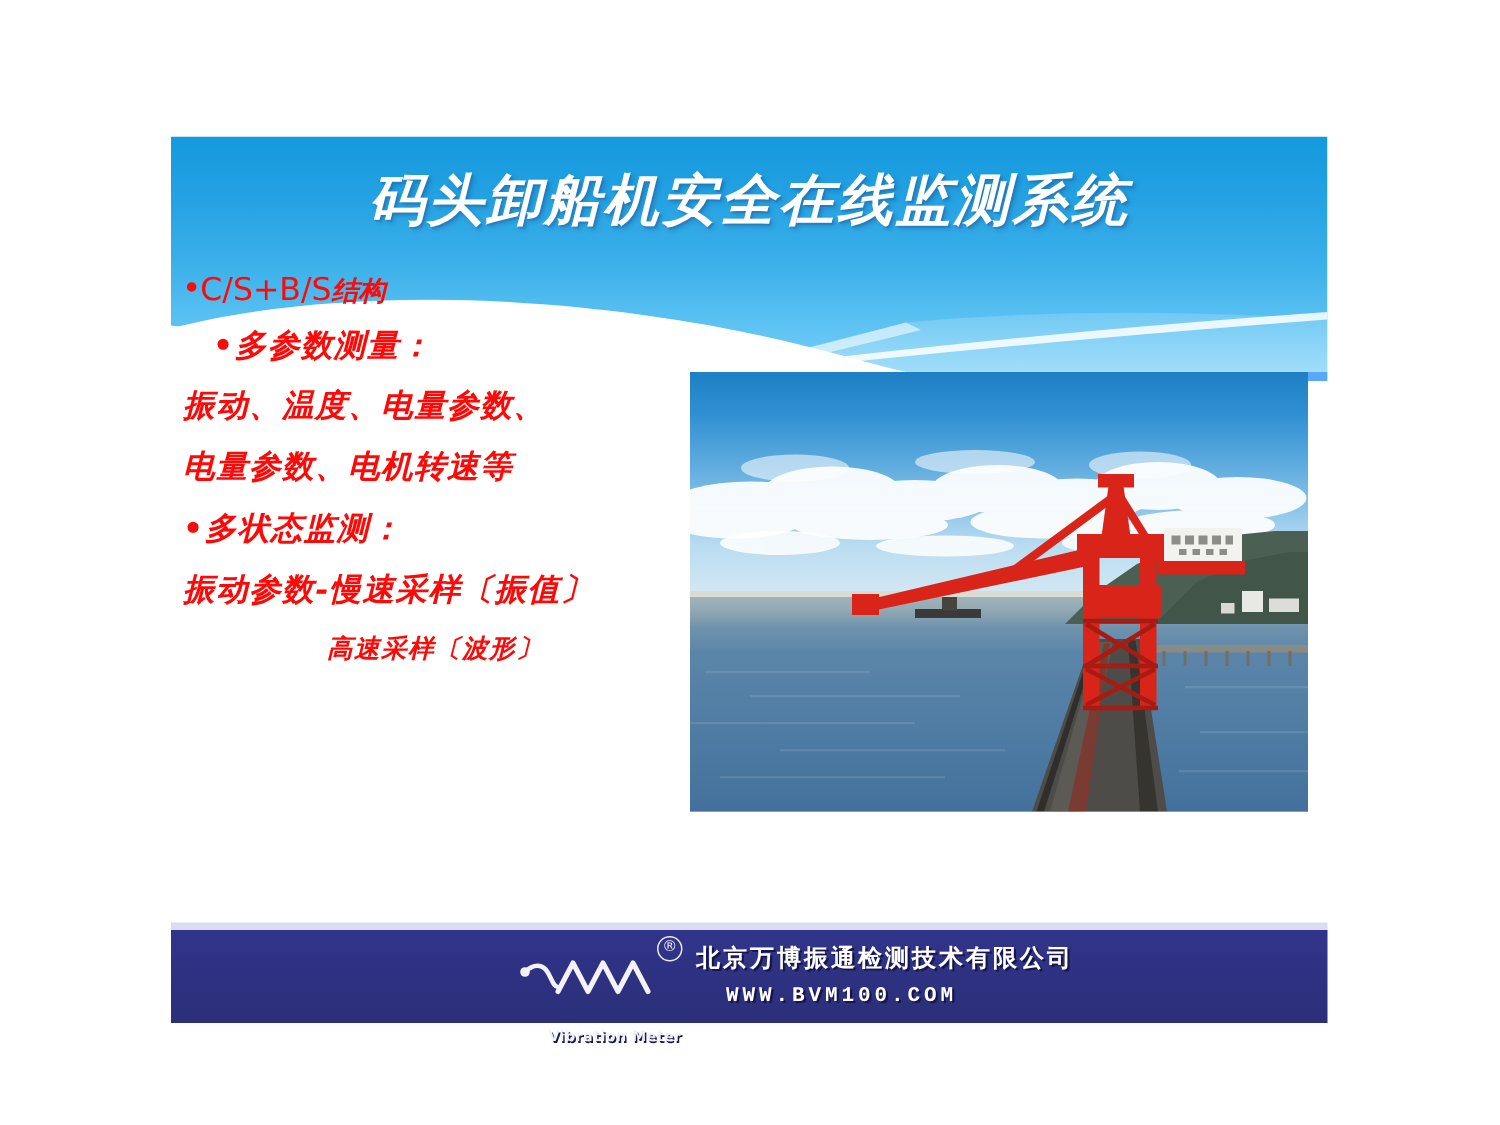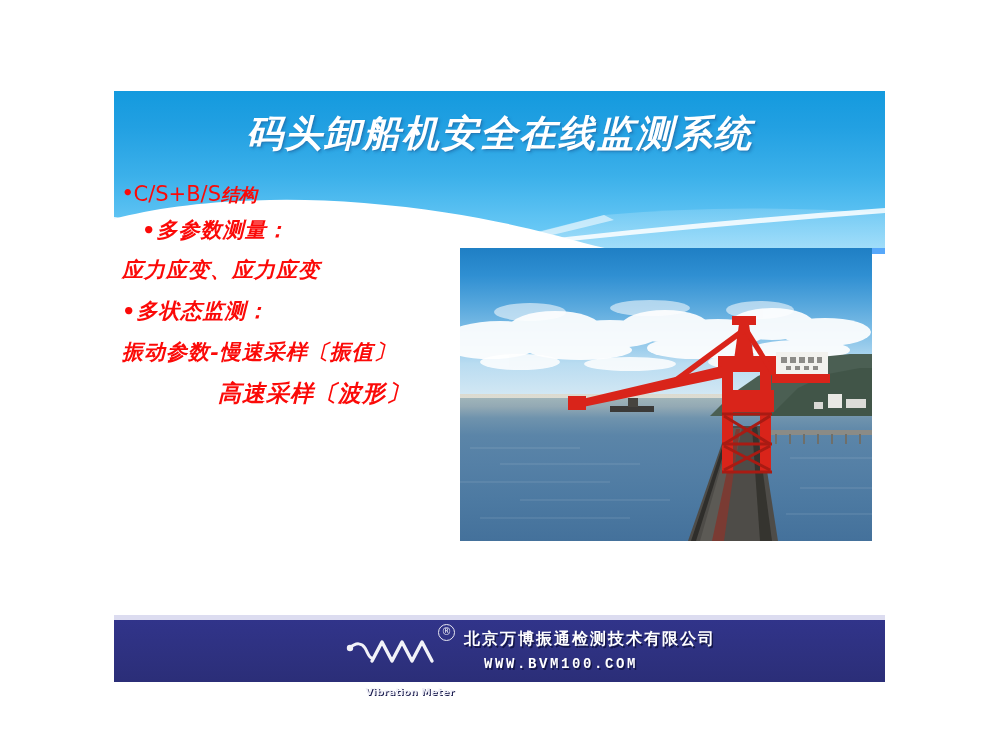--- a/index.html
+++ b/index.html
@@ -111,21 +111,21 @@
   .l-cs .bul { font-size: 18px; vertical-align: 2px; }
   .l-cs .cn {
     font-family: "DejaVu Serif", "Liberation Serif", serif;
     font-weight: bold;
     font-style: italic;
     font-size: 18px;
     margin-top: 24px;
   }
   .l-b   { font-size: 21px; height: 38px; line-height: 30px; margin-left: 20px; }
   .l-n   { font-size: 21px; height: 41px; line-height: 33px; }
-  .l-ind { font-size: 23px; height: 41px; line-height: 33px; padding-left: 96px; }
+  .l-ind { font-size: 17px; height: 41px; line-height: 33px; padding-left: 96px; }
   .bul { font-weight: bold; }
 
   .l-ch { letter-spacing: 1px; }
 
   
   .photo-frame {
     position: absolute;
     left: 460px;
     top: 237px;
     width: 412px;
@@ -275,21 +275,24 @@
   </div>
 
   <div class="body-text">
     <div class="line l-cs">
       <span class="bul">•</span><span>C/S+B/S</span><span class="cn">结构</span>
     </div>
     <div class="line l-b l-ch">
       <span class="bul">•</span><span>多参数测量：</span>
     </div>
     <div class="line l-n l-ch">
-      <span>应力应变、应力应变</span>
+      <span>振动、温度、电量参数、</span>
+    </div>
+    <div class="line l-n l-ch">
+      <span>电量参数、电机转速等</span>
     </div>
     <div class="line l-n l-ch">
       <span class="bul">•</span><span>多状态监测：</span>
     </div>
     <div class="line l-n l-ch">
       <span>振动参数-慢速采样〔振值〕</span>
     </div>
     <div class="line l-ind l-ch">
       <span>高速采样〔波形〕</span>
     </div>

